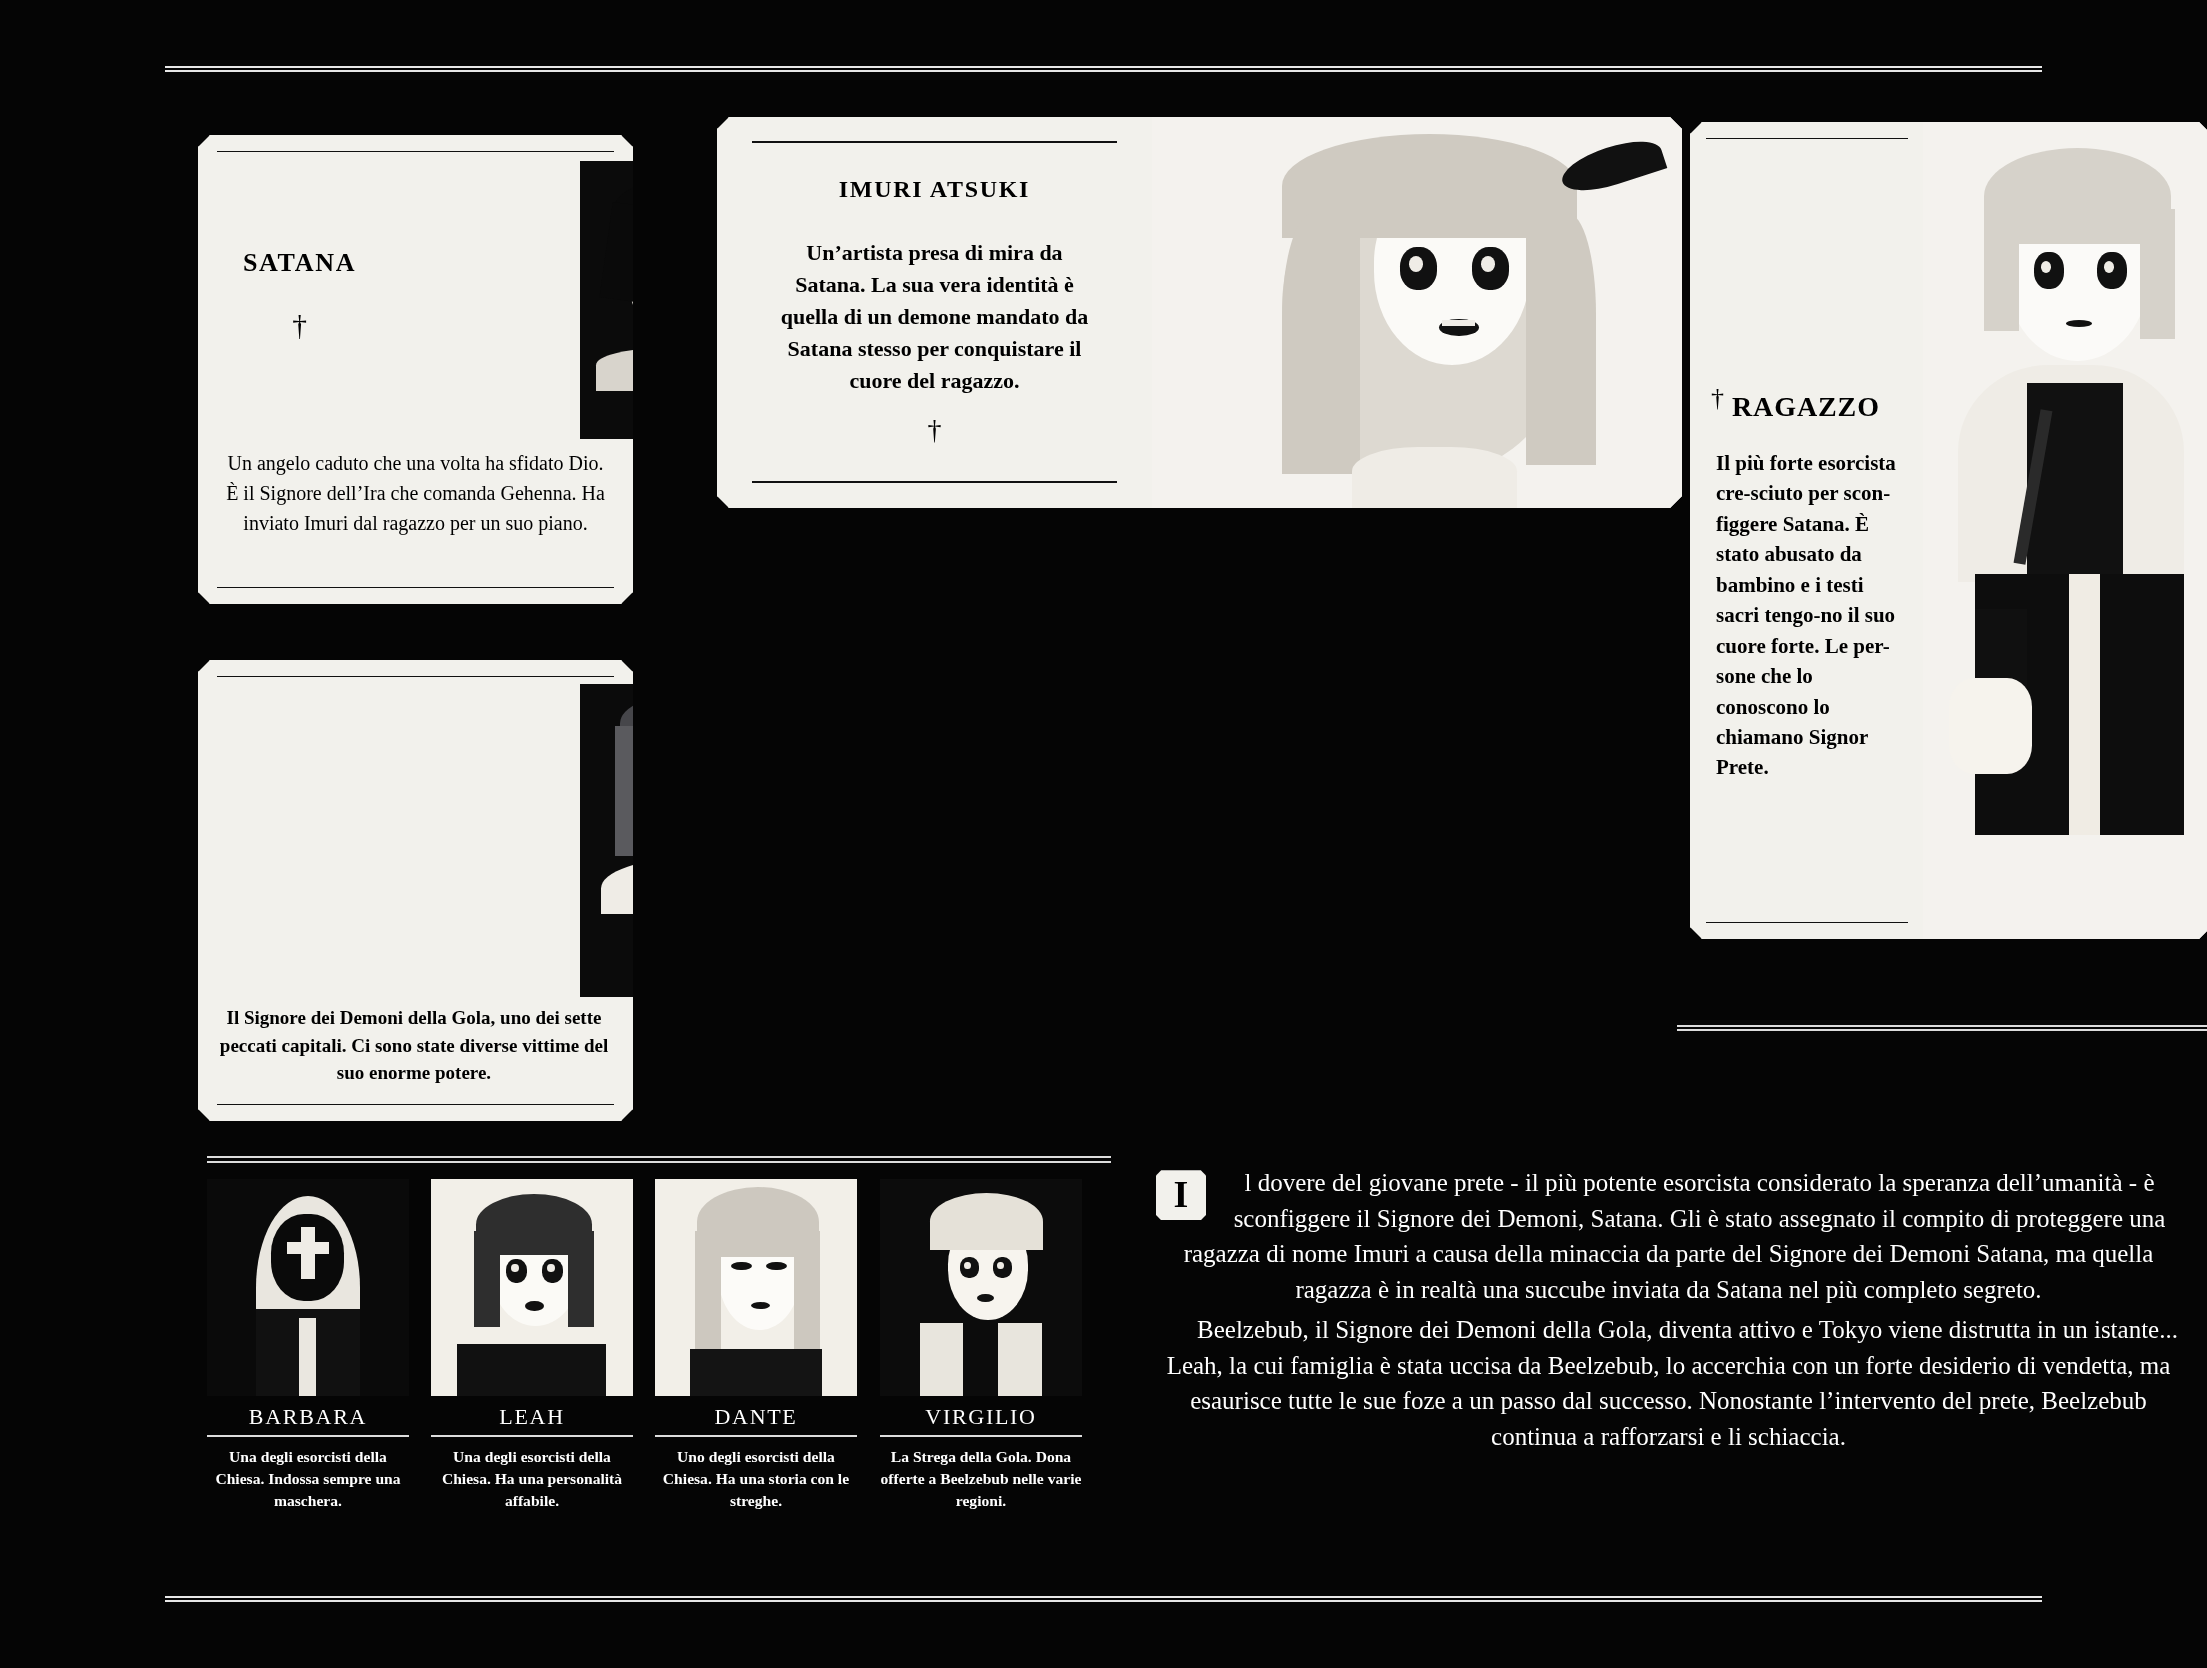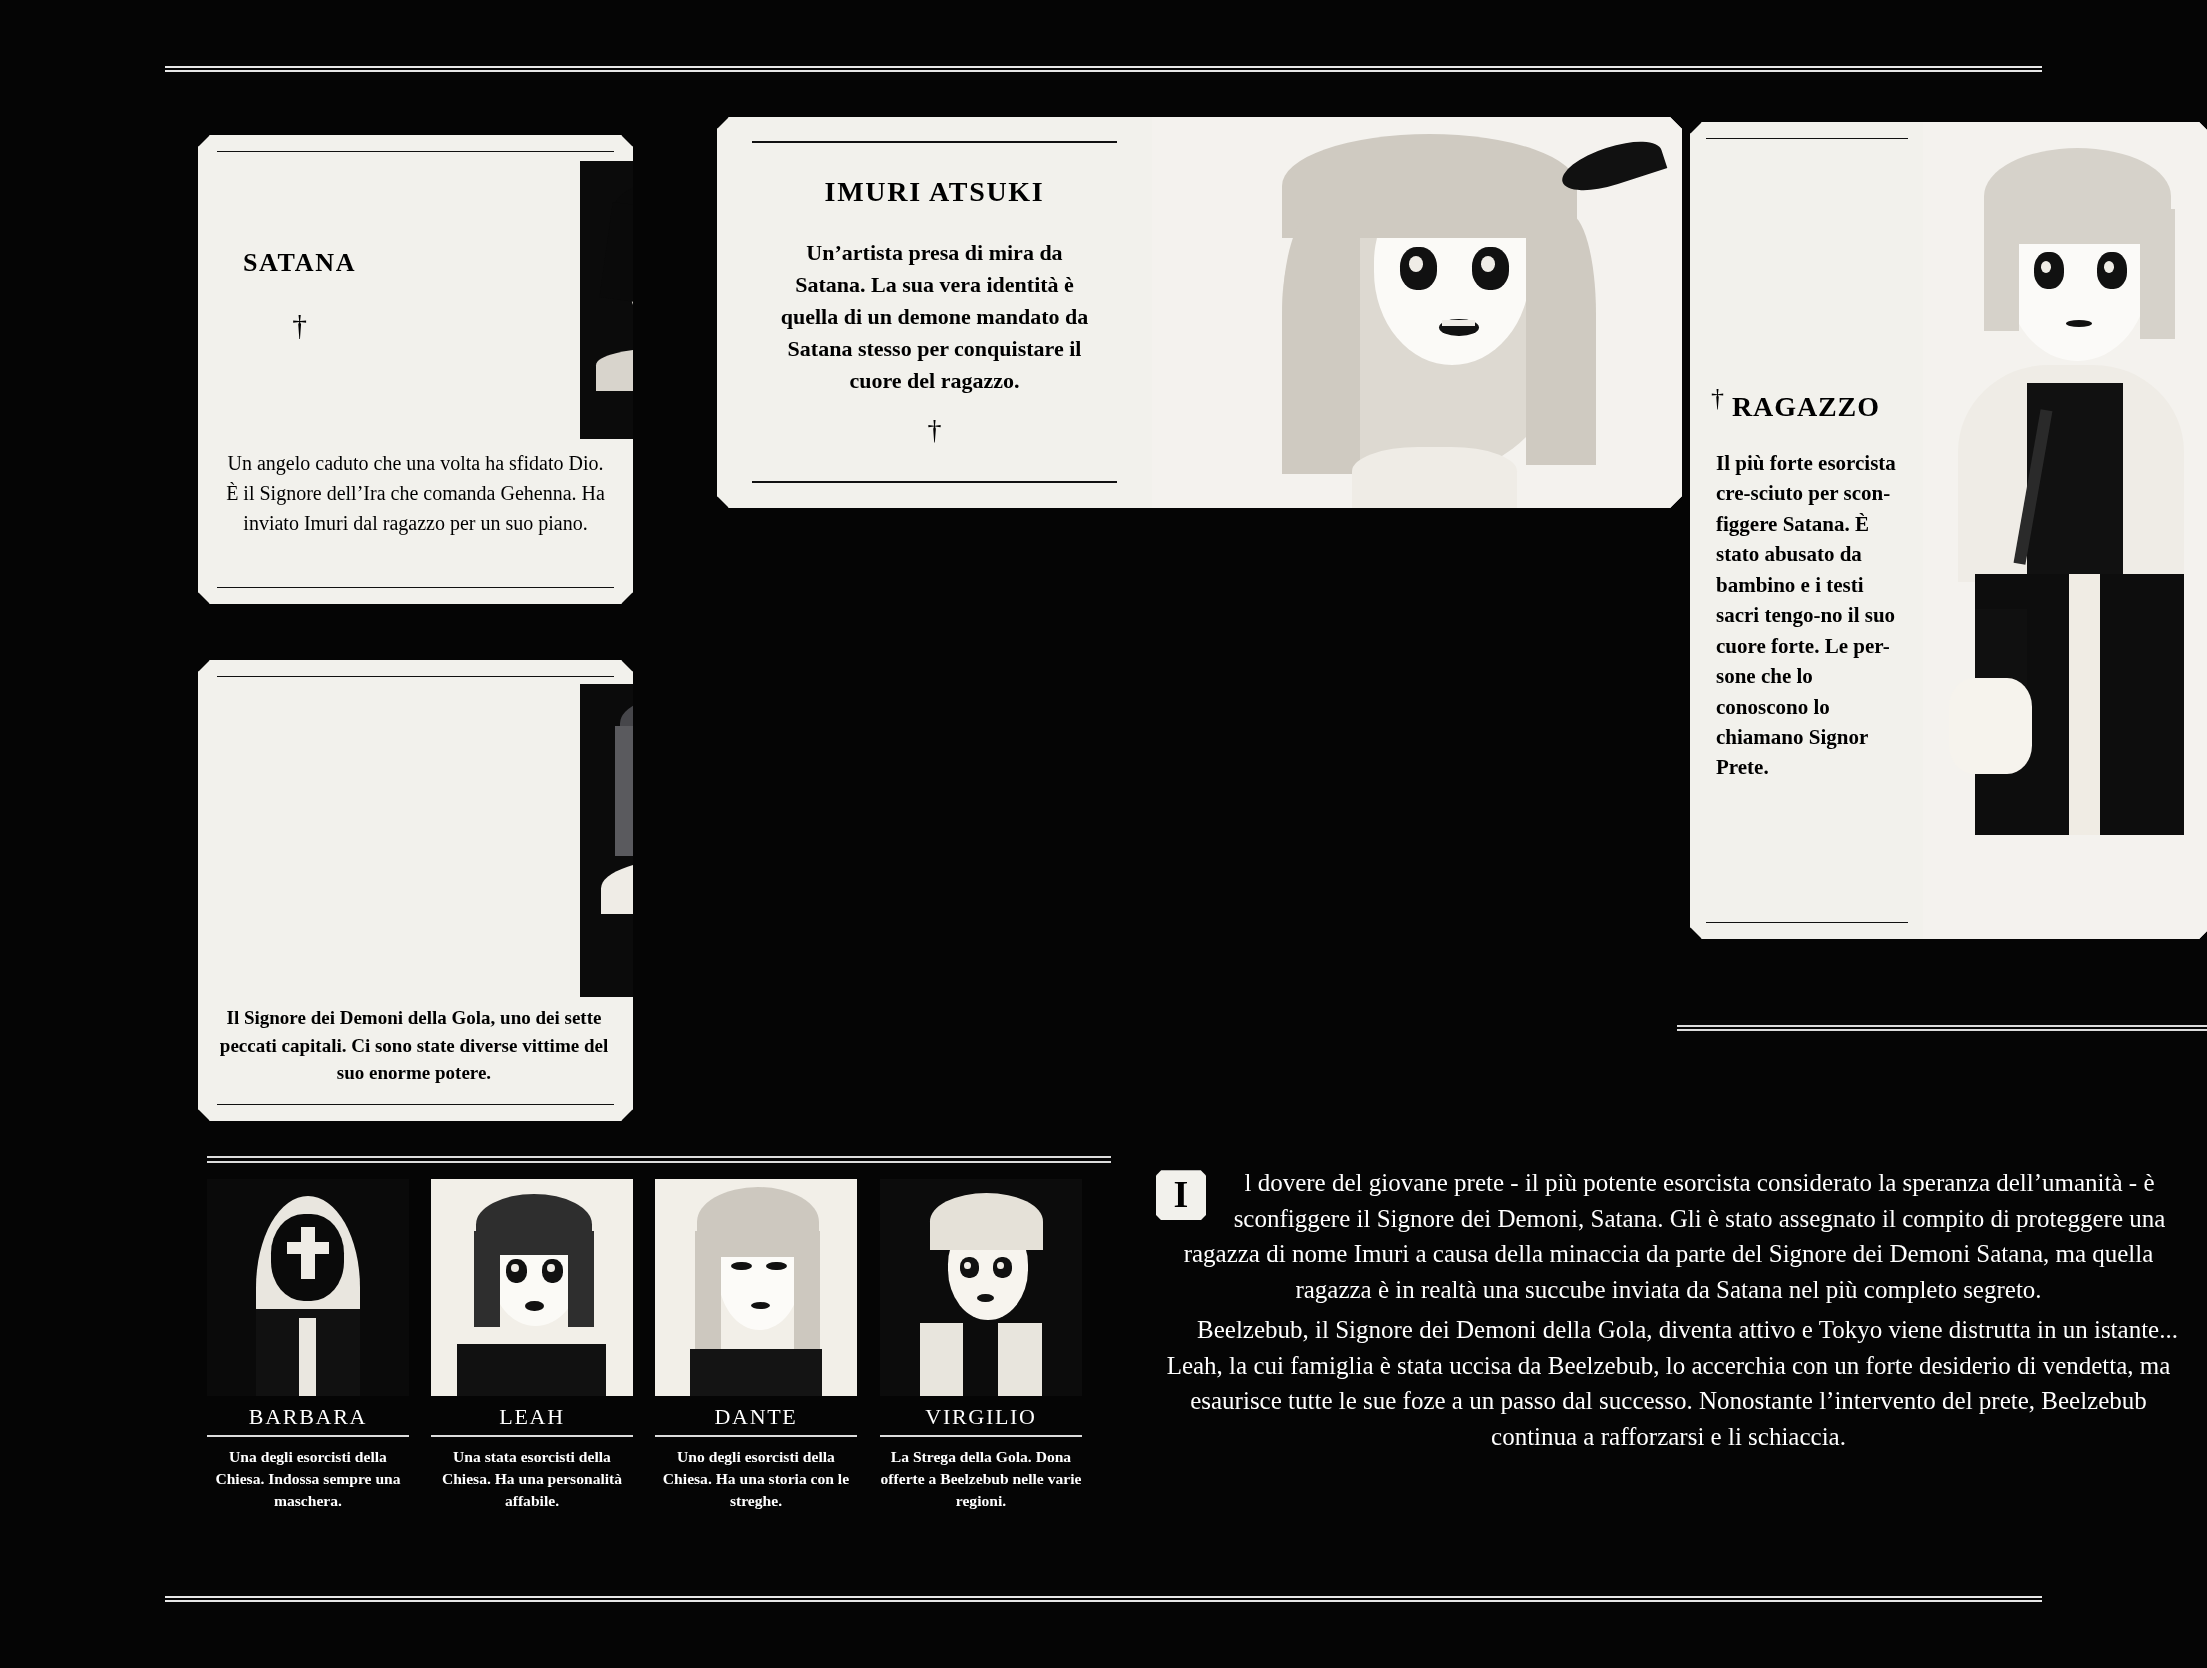--- a/index.html
+++ b/index.html
@@ -41,21 +41,21 @@
   #beel-cross{position:absolute;left:15.6px;top:543px;width:174px;text-align:center;font-size:29.5px;}
   #beel-portrait{left:382px;top:24px;width:217px;height:313px;}
   #beel-desc{position:absolute;left:15.6px;right:15.6px;top:1004px;text-align:center;
              font-size:19px;line-height:1.45;font-weight:bold;}
 
   
   #imuri-card{left:717px;top:117px;width:965px;height:391px;}
   #imuri-left{position:absolute;left:35px;top:24px;width:365px;height:342px;}
   #imuri-left .hr{position:absolute;left:0;right:0;height:1.7px;background:#111;}
   #imuri-name{position:absolute;left:0;right:0;top:35px;text-align:center;
-              font-size:28px;font-weight:bold;letter-spacing:1.7px;}
+              font-size:24px;font-weight:bold;letter-spacing:1.7px;}
   #imuri-desc{position:absolute;left:26px;right:26px;top:96px;text-align:center;
               font-size:22px;line-height:1.45;font-weight:bold;}
   #imuri-cross{position:absolute;left:0;right:0;bottom:37px;text-align:center;font-size:28px;}
   #imuri-portrait{left:435px;top:0;width:530px;height:391px;}
 
   
   #ragazzo-card{left:1690px;top:122px;width:521px;height:817px;}
   #ragazzo-name{position:absolute;left:21px;top:269px;font-size:28px;letter-spacing:0.9px;font-weight:bold;}
   #ragazzo-cross{position:absolute;left:-5.2px;top:261px;font-size:26px;}
   #ragazzo-desc{position:absolute;left:26px;top:326px;width:183px;
@@ -257,21 +257,21 @@
           <div class="eye" style="left:75px;top:80px;width:21px;height:24px;border-radius:45%;"></div>
           <div class="eye" style="left:111px;top:80px;width:21px;height:24px;border-radius:45%;"></div>
           <div class="white" style="left:80px;top:85px;width:7.8px;height:8.7px;border-radius:50%;"></div>
           <div class="white" style="left:116px;top:85px;width:7.8px;height:8.7px;border-radius:50%;"></div>
           <div class="mouth" style="left:94px;top:122px;width:19px;height:10.4px;"></div>
           <div class="dark" style="left:26px;top:165px;width:149px;height:52px;background:#111;"></div>
         </div>
       </div>
       <div class="cast-name">LEAH</div>
       <div class="cast-rule"></div>
-      <div class="cast-desc">Una stata esorcisti della Chiesa. Ha una personalità affabile.</div>
+      <div class="cast-desc">Una degli esorcisti della Chiesa. Ha una personalità affabile.</div>
     </div>
 
     <div class="cast-item" style="left:448px;">
       <div class="cast-img">
         <div class="art">
           <div class="white" style="left:0;top:0;width:202px;height:217px;background:#f2efe8;"></div>
           <div class="face" style="left:63px;top:38px;width:83px;height:113px;background:#fcfbf8;"></div>
           <div class="hair" style="left:42px;top:8.7px;width:122px;height:70px;border-radius:50% 50% 0 0;background:#cdc8bf;"></div>
           <div class="hair" style="left:40px;top:52px;width:26px;height:122px;background:#cdc8bf;"></div>
           <div class="hair" style="left:139px;top:52px;width:26px;height:122px;background:#cdc8bf;"></div>

